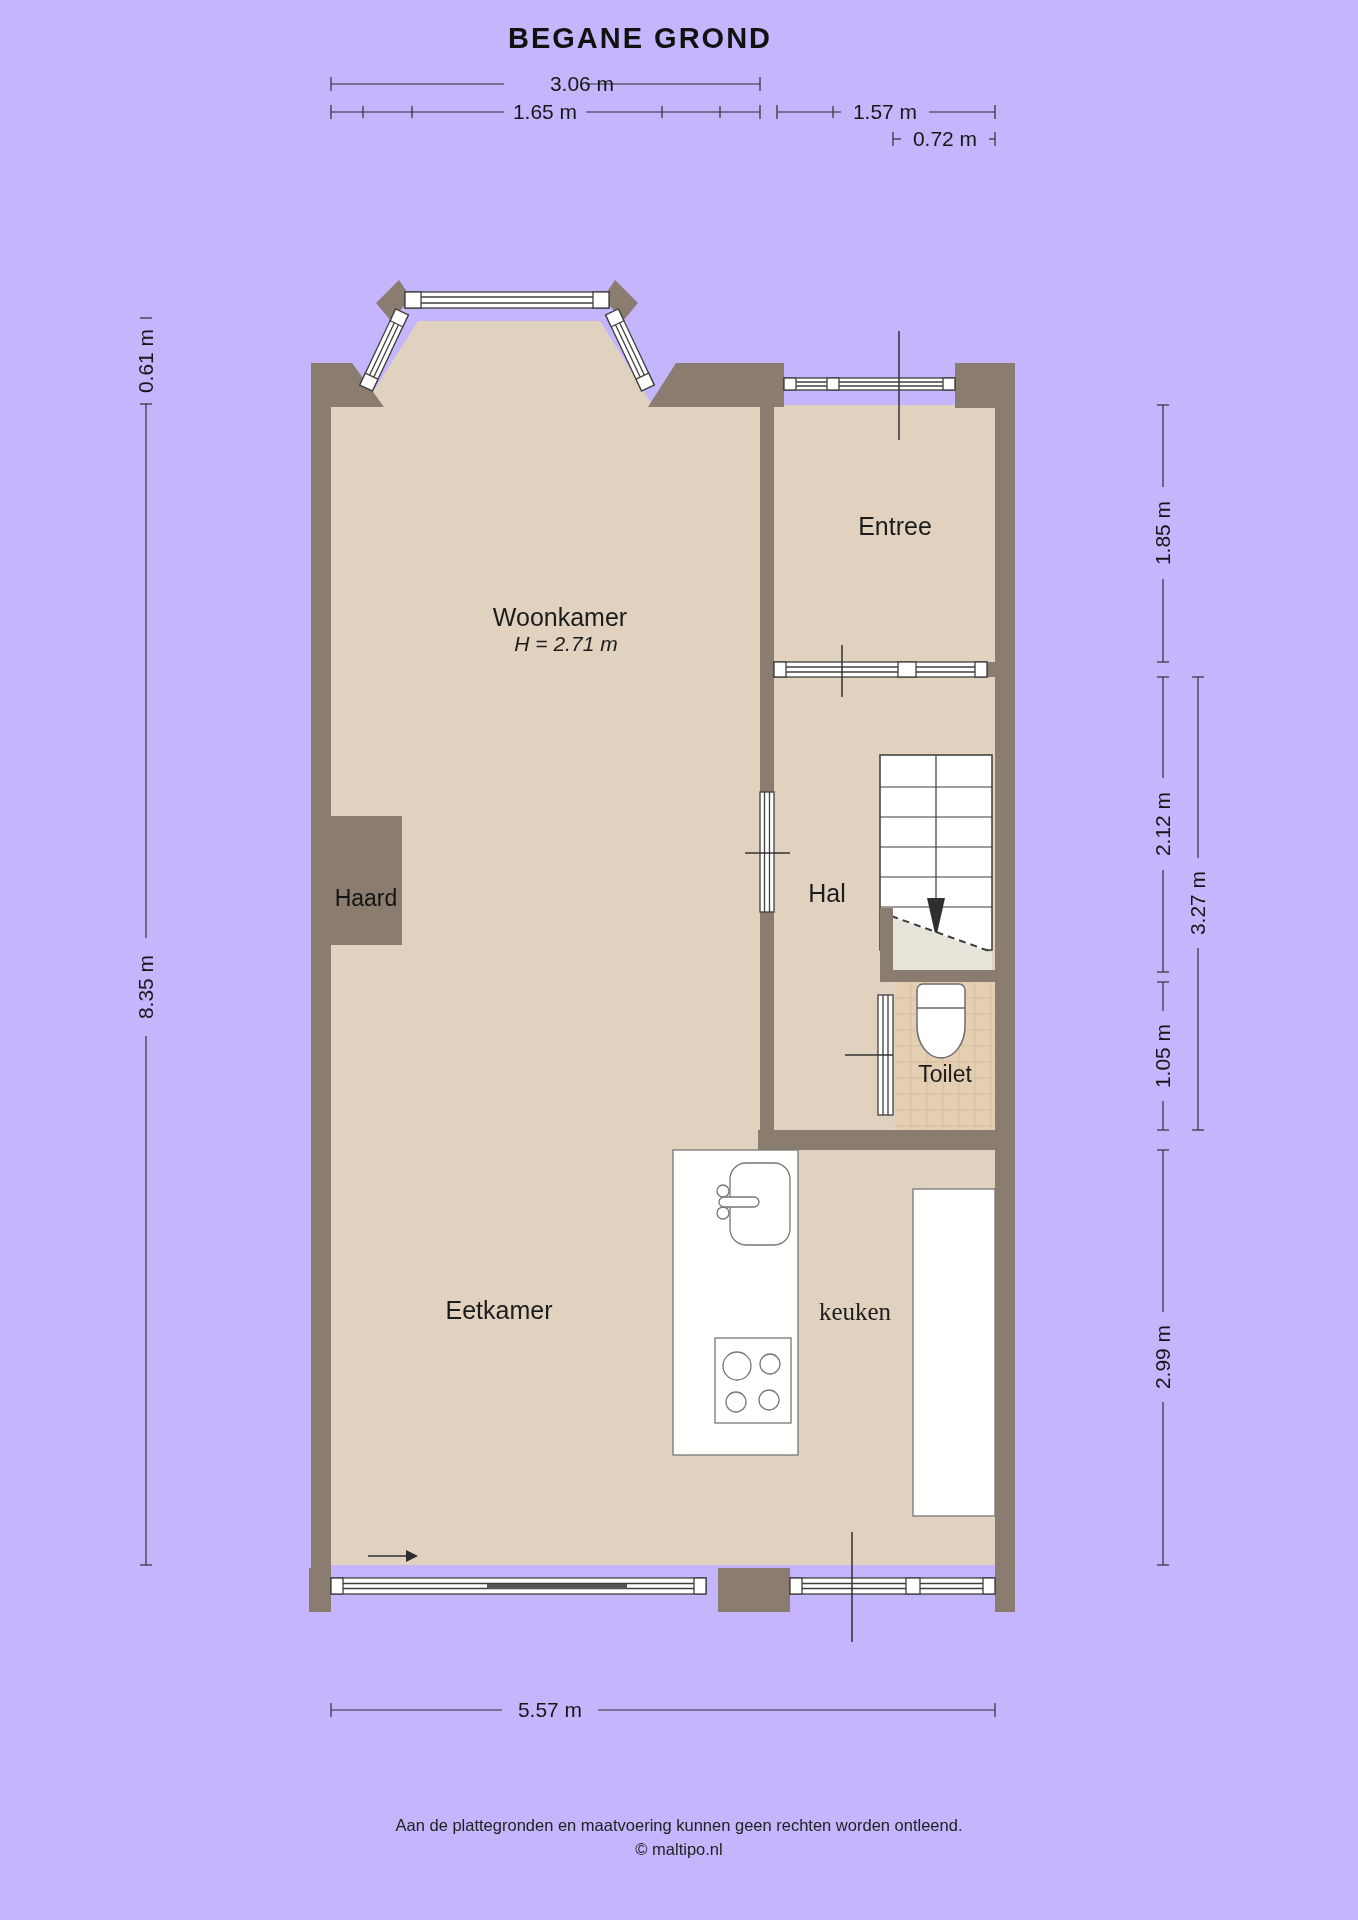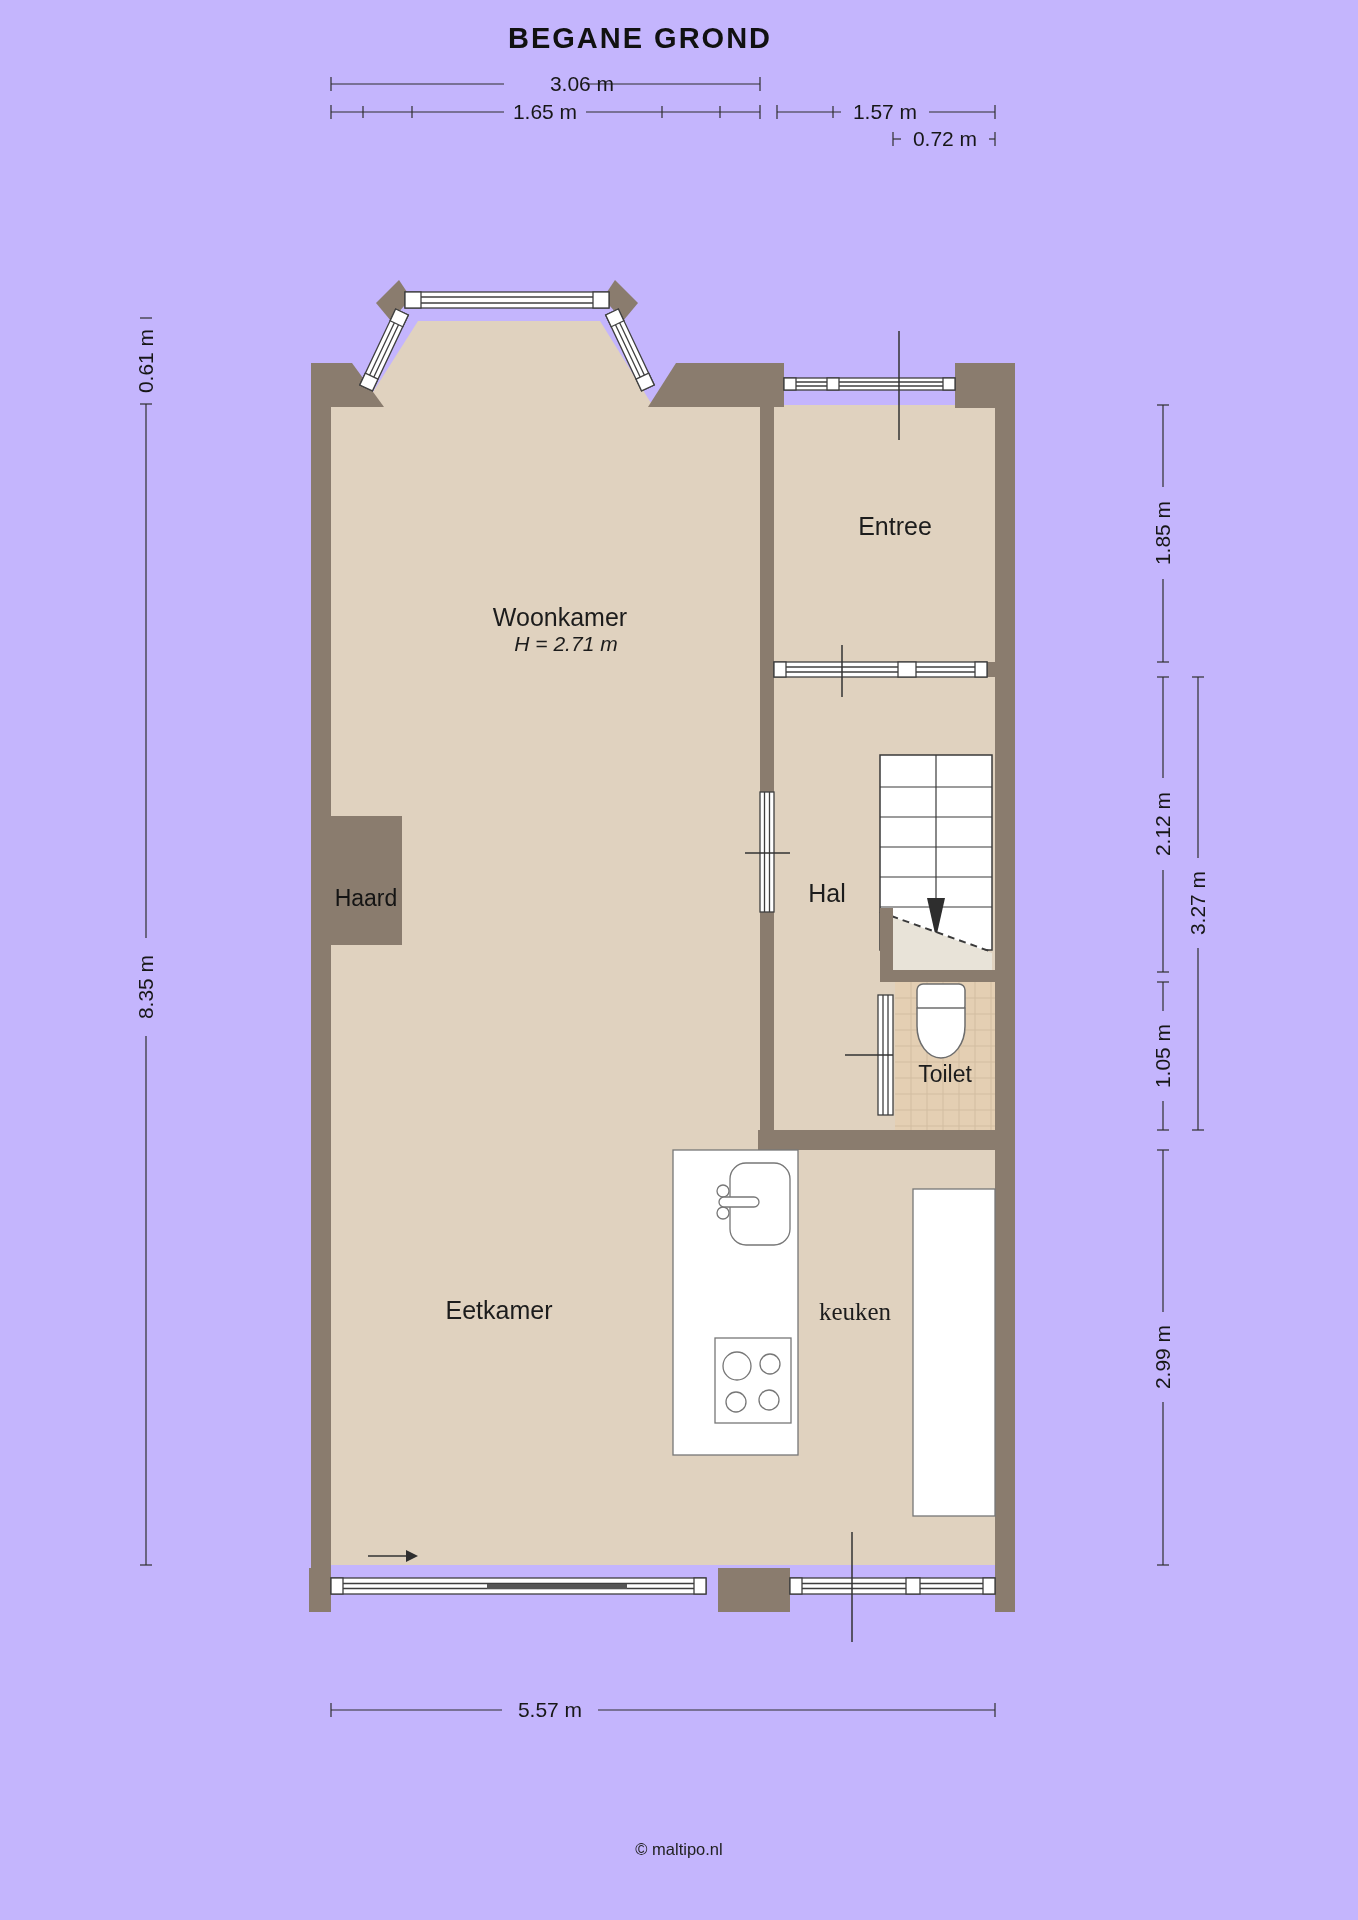--- a/index.html
+++ b/index.html
@@ -291,15 +291,16 @@
   <div class="lbl dim rot" style="left:146px;top:987px;">8.35 m</div>
 
   <div class="lbl dim rot" style="left:1163px;top:533px;">1.85 m</div>
   <div class="lbl dim rot" style="left:1163px;top:824px;">2.12 m</div>
   <div class="lbl dim rot" style="left:1198px;top:903px;">3.27 m</div>
   <div class="lbl dim rot" style="left:1163px;top:1056px;">1.05 m</div>
   <div class="lbl dim rot" style="left:1163px;top:1357px;">2.99 m</div>
 
   <div class="lbl dim" style="left:550px;top:1710px;">5.57 m</div>
 
+  <div class="lbl footer" style="left:679px;top:1825px;">Aan de plattegronden en maatvoering kunnen geen rechten worden ontleend.</div>
   <div class="lbl footer" style="left:679px;top:1849px;">© maltipo.nl</div>
 
 </div>
 
 </body></html>

